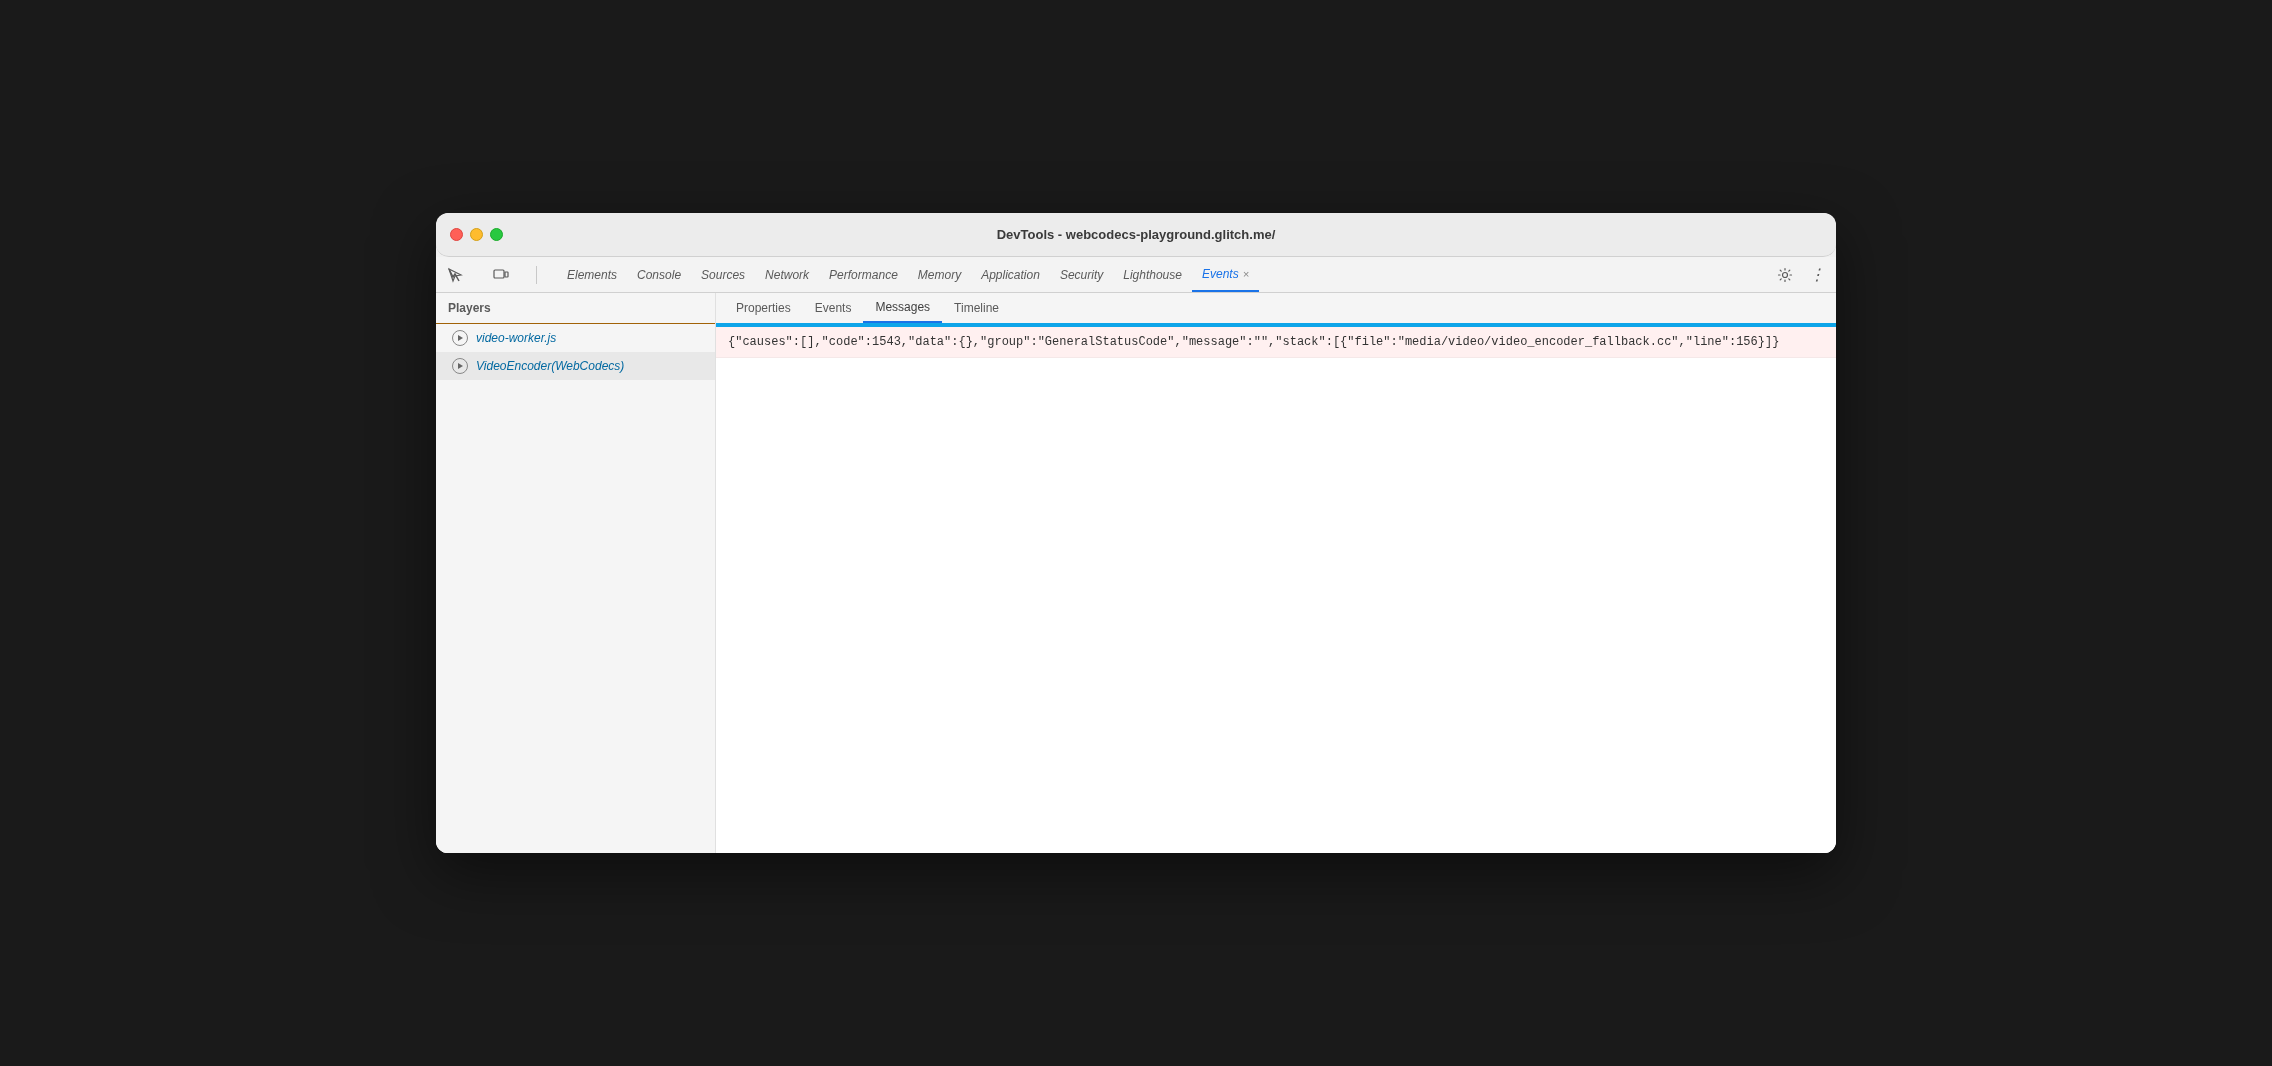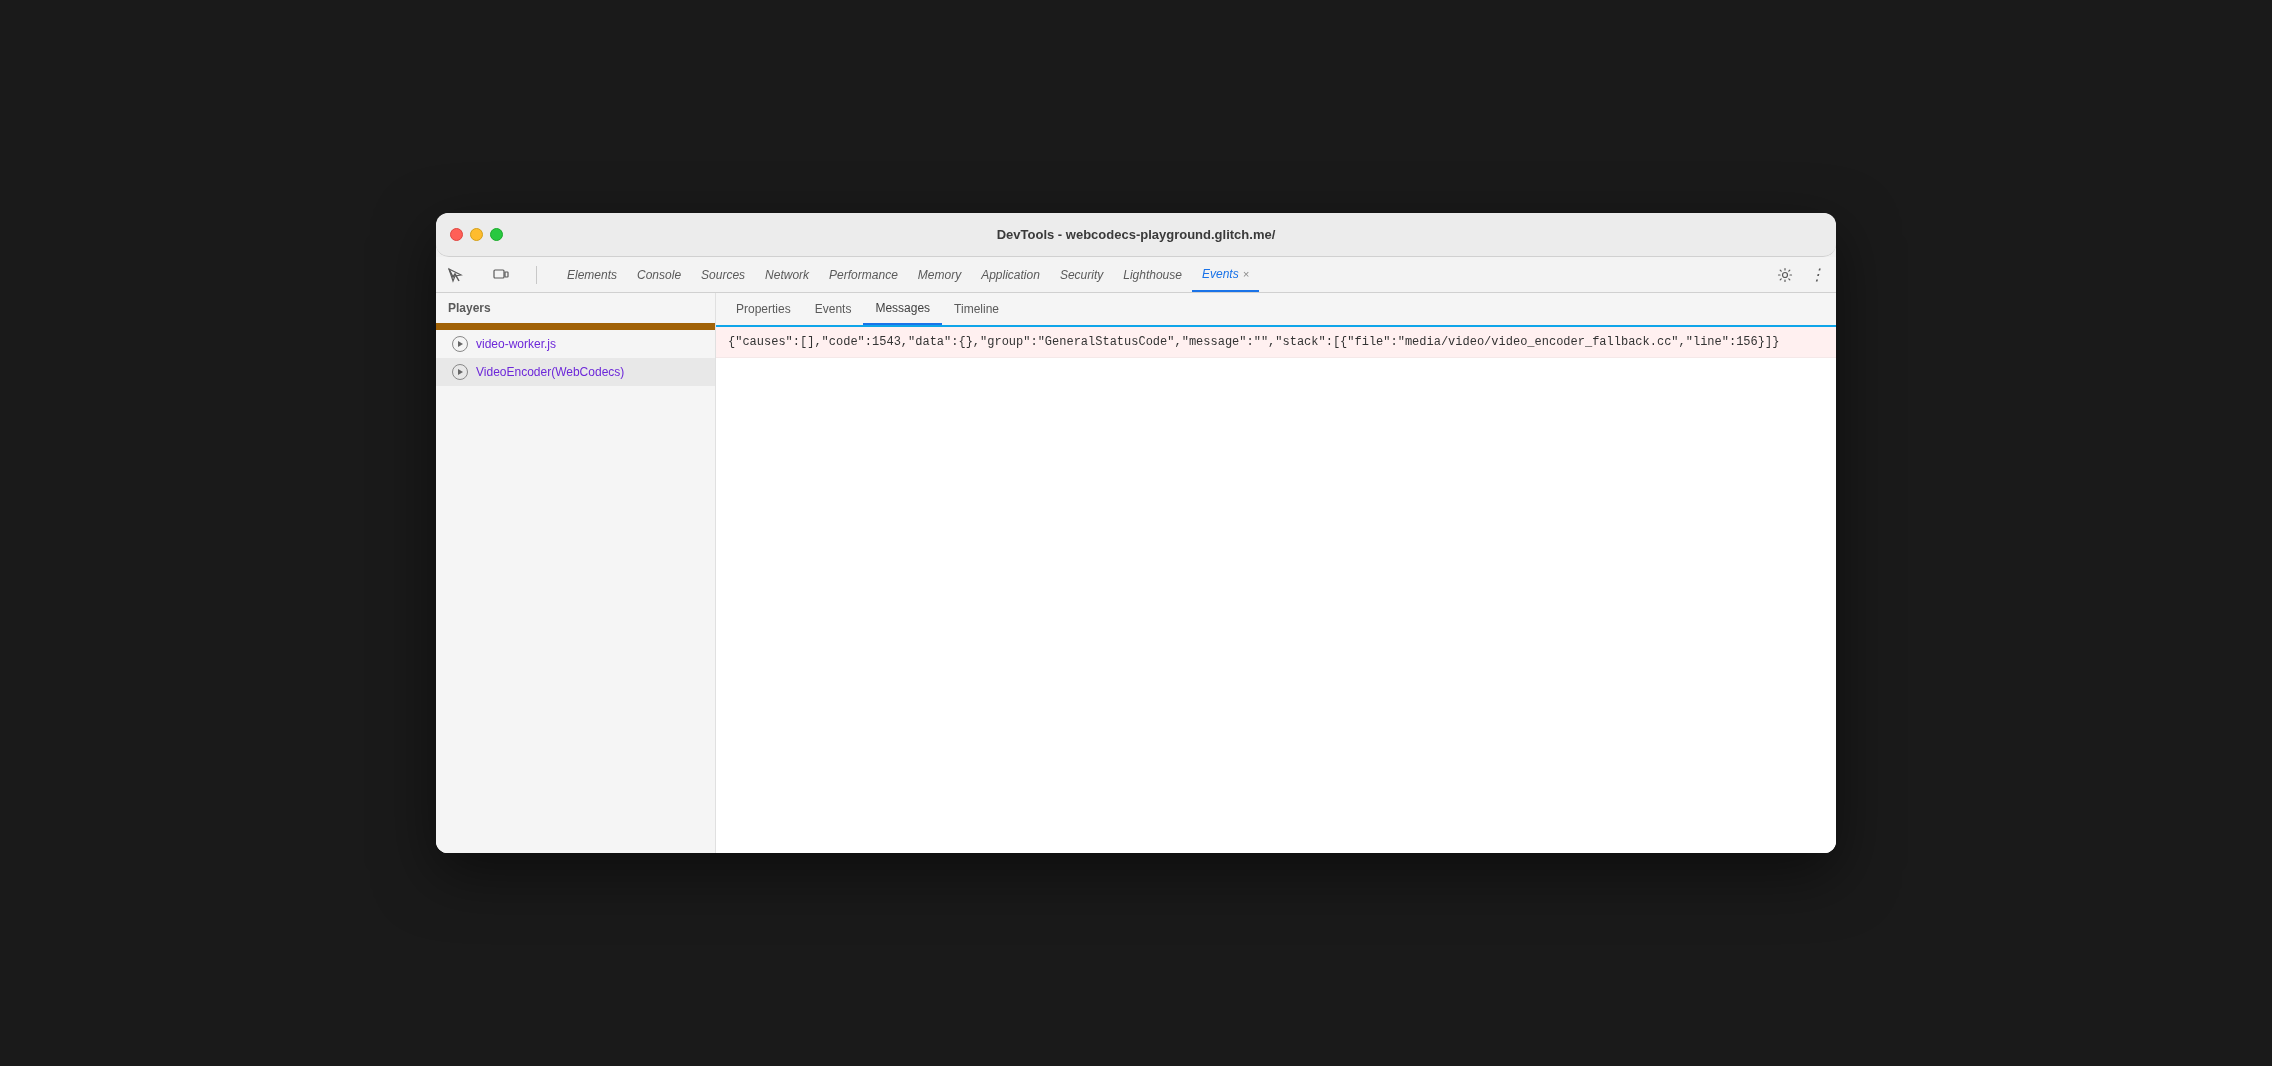--- a/index.html
+++ b/index.html
@@ -121,31 +121,32 @@
       width: 280px;
       background: #f5f5f5;
       border-right: 1px solid #e0e0e0;
       flex-shrink: 0;
     }
     .sidebar-header {
       padding: 8px 12px;
       font-size: 12px;
       color: #5a5a5a;
       font-weight: 600;
-      border-bottom: 7px solid #a16207;
+      border-bottom: 1px solid #a16207;
       background: #f5f5f5;
     }
     .sidebar-item {
       display: flex;
       align-items: center;
       padding: 6px 12px 6px 16px;
       font-size: 12px;
-      color: #6d28d9;
+      color: #0369a1;
       cursor: pointer;
       gap: 8px;
+      font-style: italic;
     }
     .sidebar-item.active { background: #e8e8e8; }
     .play-icon {
       width: 16px;
       height: 16px;
       border: 1px solid #888;
       border-radius: 50%;
       display: flex;
       align-items: center;
       justify-content: center;
@@ -161,21 +162,21 @@
     
     .main-panel {
       flex: 1;
       display: flex;
       flex-direction: column;
     }
     .panel-tabs {
       display: flex;
       align-items: stretch;
       height: 34px;
-      border-bottom: 2px solid #0ea5e9;
+      border-bottom: 4px solid #0ea5e9;
       background: #f5f5f5;
       padding: 0 8px;
     }
     .panel-tab {
       display: flex;
       align-items: center;
       padding: 0 12px;
       font-size: 12px;
       color: #5a5a5a;
       cursor: pointer;

